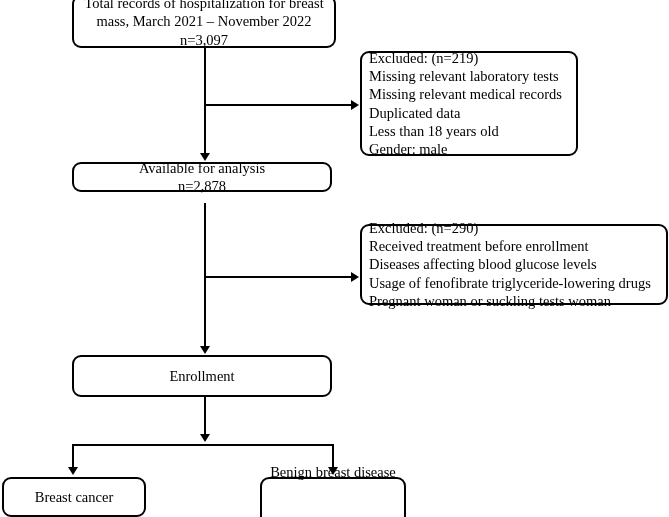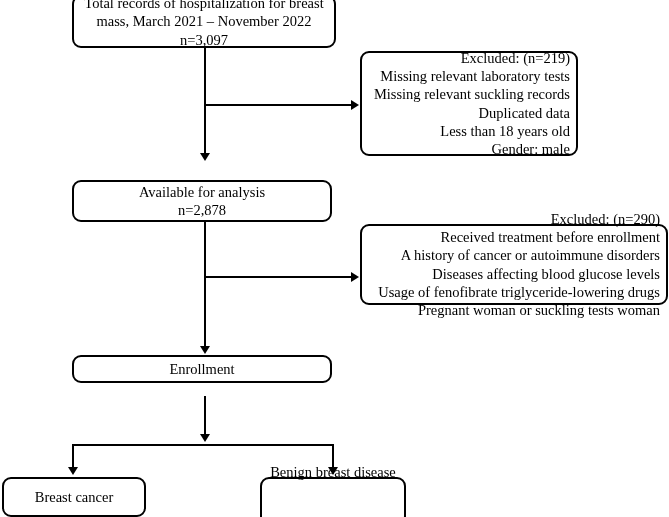--- a/index.html
+++ b/index.html
@@ -28,21 +28,21 @@
     display: flex;
     flex-direction: column;
     justify-content: center;
     z-index: 3;
   }
   .box.centered {
     align-items: center;
     text-align: center;
   }
   .box.listed {
-    align-items: flex-end;
+    align-items: flex-start;
     text-align: left;
     padding-left: 7px;
     padding-right: 6px;
   }
   .line {
     font-size: 14.5px;
     line-height: 18.2px;
     white-space: nowrap;
   }
   .box.centered .line { width: 100%; }
@@ -111,41 +111,40 @@
 
   <div class="box centered" style="left:72px; top:-5px; width:264px; height:53px;">
     <div class="line">Total records of hospitalization for breast</div>
     <div class="line">mass, March 2021 – November 2022</div>
     <div class="line">n=3,097</div>
   </div>
 
   <div class="box listed" style="left:360px; top:51px; width:218px; height:105px;">
     <div class="line">Excluded: (n=219)</div>
     <div class="line">Missing relevant laboratory tests</div>
-    <div class="line">Missing relevant suckling records</div>
+    <div class="line">Missing relevant medical records</div>
     <div class="line">Duplicated data</div>
     <div class="line">Less than 18 years old</div>
     <div class="line">Gender: male</div>
   </div>
 
-  <div class="box centered" style="left:72px; top:162px; width:260px; height:42px;margin-top:18px;">
+  <div class="box centered" style="left:72px; top:162px; width:260px; height:30px;">
     <div class="line">Available for analysis</div>
     <div class="line">n=2,878</div>
   </div>
 
   <div class="box listed" style="left:360px; top:224px; width:308px; height:81px;">
     <div class="line">Excluded: (n=290)</div>
     <div class="line">Received treatment before enrollment</div>
-    <div class="line">A history of cancer or autoimmune disorders</div>
     <div class="line">Diseases affecting blood glucose levels</div>
     <div class="line">Usage of fenofibrate triglyceride-lowering drugs</div>
     <div class="line">Pregnant woman or suckling tests woman</div>
   </div>
 
-  <div class="box centered" style="left:72px; top:355px; width:260px; height:28px;">
+  <div class="box centered" style="left:72px; top:355px; width:260px; height:42px;">
     <div class="line">Enrollment</div>
   </div>
 
   <div class="box centered" style="left:2px; top:477px; width:144px; height:40px;">
     <div class="line">Breast cancer</div>
   </div>
 
   <div class="box centered" style="left:260px; top:477px; width:146px; height:48px;gap:39px;">
     <div class="line">Benign breast disease</div>
     <div class="line">n=2,111</div>

